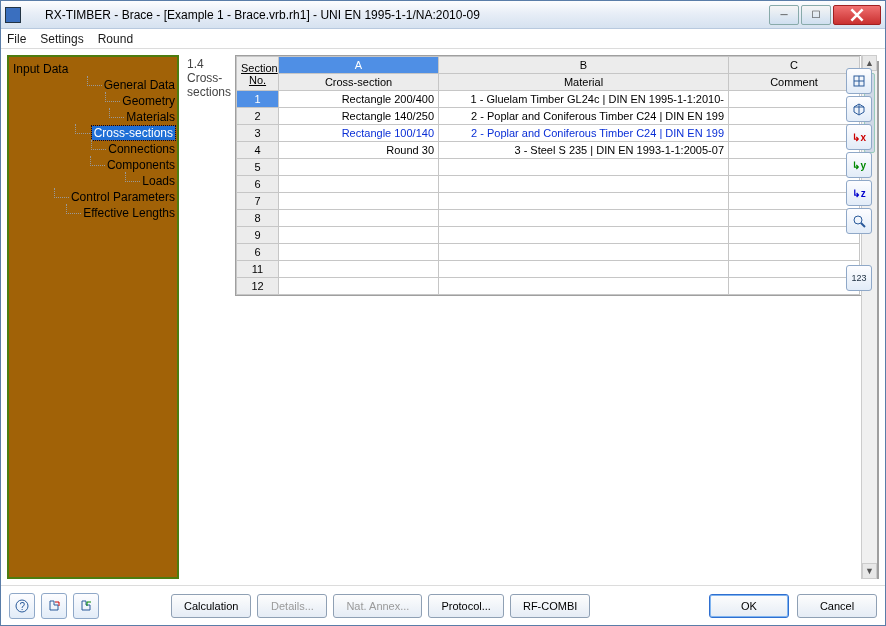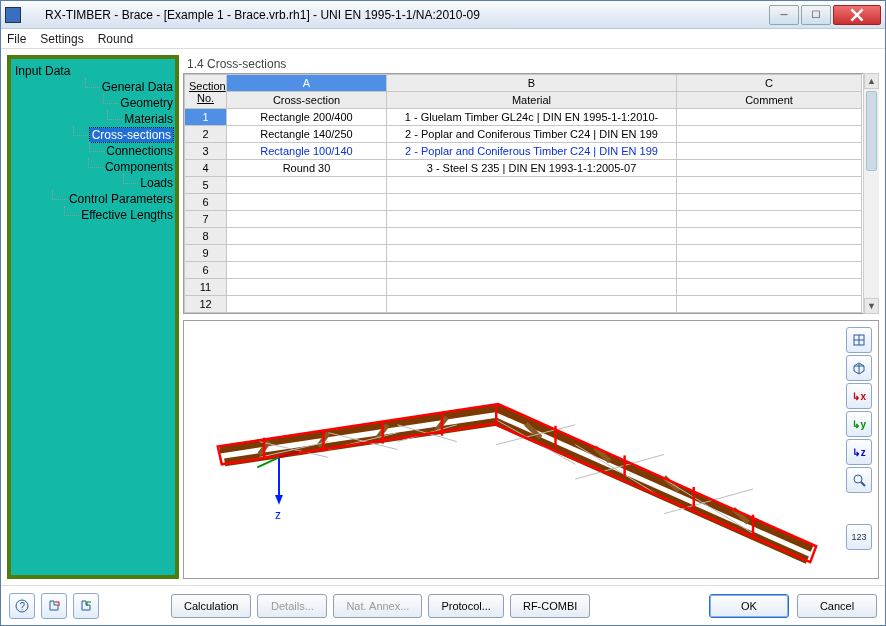--- a/index.html
+++ b/index.html
@@ -23,39 +23,39 @@
   .win-btns { margin-left:auto; display:flex; }
   .win-btn { width:30px; height:20px; border:1px solid #8aa; margin-left:2px;
     background:linear-gradient(#f5f5f5,#cfdff0); display:flex;align-items:center;justify-content:center;
     font-size:10px; color:#333; border-radius:2px;}
   .win-close { width:48px; background:linear-gradient(#f07070,#c93030); border-color:#a02020; }
   .win-close svg{width:14px;height:14px;}
   .menubar { height:20px; display:flex; align-items:center; padding:0 6px; gap:14px; border-bottom:1px solid #dcdcdc; }
   .menubar span { font-size:12px; color:#1a1a1a; }
   .body { flex:1; display:flex; padding:6px; gap:4px; }
   .tree {
-    width:172px; border:4px solid #4d7c0f; background:#14b8a6; padding:4px 2px; font-size:12px;
+    width:172px; border:2px solid #4d7c0f; background:#a16207; padding:4px 2px; font-size:12px;
   }
   .tree .root { color:#000; padding:1px 2px; }
   .tree ul { list-style:none; margin-left:4px; }
   .tree li { padding:1px 0; color:#000; display:flex; align-items:center;justify-content:flex-end; }
   .tree li::before{ content:""; display:inline-block; width:14px; height:9px;
     border-left:1px dotted #999; border-bottom:1px dotted #999; margin-right:2px; margin-left:4px;
     transform:translateY(-4px);
   }
   .tree li.selected span{ background:#1f6fd6; color:#fff; padding:0 2px; outline:1px dotted #003; }
 
-  .main { flex:1; display:flex; flex-direction:column; }
+  .main { flex:1; display:flex; flex-direction:row; }
   .panel-title { font-size:12px; color:#444; padding:2px 4px; }
   .grid {
     border:1px solid #9f9f9f; font-size:11px; background:#fff; position:relative;
   }
   .grid table { border-collapse:collapse; width:100%; table-layout:fixed; }
   .grid th, .grid td {
-    border:1px solid #c6c6c6; height:17px; padding:0 4px; text-align:center; font-weight:normal;
+    border:1px solid #c6c6c6; height:17px; padding:0 4px; text-align:right; font-weight:normal;
     overflow:hidden; white-space:nowrap;
   }
   .grid .colhead { background:#ececec; text-align:center; }
   .grid .colhead.sel { background:#4f8fe5; color:#fff; }
   .grid .rowhead { background:#ececec; text-align:center; width:28px; }
   .grid .rowhead.sel { background:#4f8fe5; color:#fff; }
   .grid td.blue { color:#0a2fd6; }
   .grid-scroll { position:absolute; right:0; top:0; bottom:0; width:16px; background:#f0f0f0; border-left:1px solid #ccc;}
   .grid-scroll .thumb{ position:absolute; left:2px; right:2px; top:18px; height:80px; background:#cfd8e6; border:1px solid #9cb; border-radius:2px;}
   .grid-scroll .arrow{position:absolute;left:0;right:0;height:16px;background:#e8e8e8;border:1px solid #ccc;display:flex;align-items:center;justify-content:center;font-size:9px;color:#555;}

